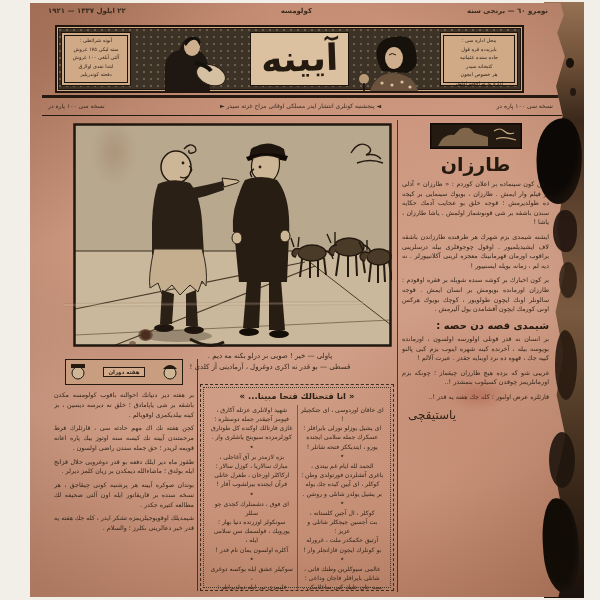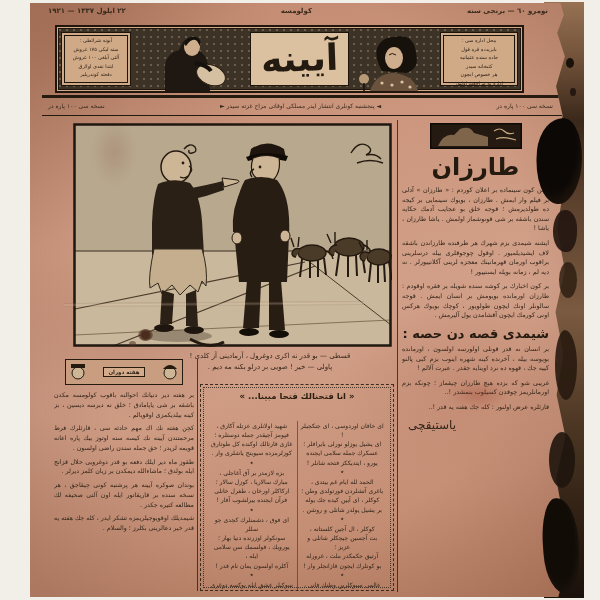--- a/index.html
+++ b/index.html
@@ -41,39 +41,39 @@
   #rule-thin{top:112px;left:12px;width:520px;height:1px;}
   
   .vrule{width:1px;background:rgba(42,30,18,.8);}
   #main-vrule{left:367px;top:117px;height:472px;}
   #sub-vrule{left:167px;top:356px;height:232px;}
   
   #cartoon{left:43px;top:120px;width:319px;height:224px;}
   #caption{left:118px;top:348px;width:244px;text-align:center;font-size:7px;line-height:1.55;color:#33261a;}
   
   #poem-box{left:170px;top:381px;width:194px;height:207px;border:1px dashed #3a2b20;outline:1px dotted #4a3626;outline-offset:-4px;padding:6px 6px 2px;box-sizing:border-box;overflow:hidden;}
-  #poem-title{text-align:center;font-weight:bold;font-size:8.5px;margin-bottom:20px;color:#2b1f12;}
+  #poem-title{text-align:center;font-weight:bold;font-size:8.5px;margin-bottom:4px;color:#2b1f12;}
   #poem-cols{display:flex;}
   .pcol{flex:1;padding:0 3px;}
   .pcol.second{border-left:none;border-right:1px solid rgba(52,37,24,.55);}
   .stanza{font-size:6.1px;line-height:1.5;text-align:center;color:#33261a;}
   .vsep{text-align:center;font-size:7px;line-height:1.2;color:#2b1f12;margin:1px 0;}
   
   #left-col{left:24px;top:356px;width:140px;height:233px;overflow:hidden;}
   #lc-banner{width:116px;height:24px;margin:0 auto 5px;border:1px solid #241a10;background:#c99d80;position:relative;display:flex;align-items:center;justify-content:center;}
   #lc-label{border:1px solid #241a10;background:#d4ac8c;font-size:5.5px;padding:1px 4px;font-weight:bold;}
   .lc-face{position:absolute;top:1px;}
   .lc-face.r{right:2px;} .lc-face.l{left:2px;}
   .lc-p{font-size:6.3px;line-height:1.55;text-align:justify;margin:0 0 4px;color:#33261a;}
   
   #right-col{left:372px;top:117px;width:147px;height:473px;overflow:hidden;}
   #rc-banner{display:block;margin:3px auto 2px;}
-  #rc-title{text-align:center;font-size:24px;font-weight:bold;color:#241a10;margin:4px 0 5px;}
+  #rc-title{text-align:center;font-size:19px;font-weight:bold;color:#241a10;margin:4px 0 5px;}
   .rc-p{font-size:6.4px;line-height:1.5;text-align:justify;margin:0 0 5px;color:#33261a;}
-  #rc-subhead{font-size:13px;font-weight:bold;margin:3px 0 4px;color:#241a10;}
+  #rc-subhead{font-size:10px;font-weight:bold;margin:3px 0 4px;color:#241a10;}
   #rc-sign{font-size:12px;text-align:left;margin-top:3px;padding-left:6px;}
   
   .blot{position:absolute;z-index:3;}
   #blot1{left:536px;top:118px;width:46px;height:86px;background:radial-gradient(ellipse at 42% 40%,#0c0805 52%,#1f140c 80%,#3a2718 100%);border-radius:52% 48% 44% 56%/40% 55% 45% 60%;transform:rotate(6deg);}
   #blot2{left:553px;top:210px;width:24px;height:42px;background:#241710;border-radius:50% 50% 45% 55%/55% 45% 50% 50%;opacity:.92;}
   #blot3{left:559px;top:262px;width:18px;height:36px;background:#2e1e12;border-radius:50%;opacity:.85;}
   #blot4{left:555px;top:330px;width:22px;height:70px;background:#281a10;border-radius:45% 55% 50% 50%/50% 50% 50% 50%;opacity:.9;}
   #blot5{left:549px;top:432px;width:26px;height:56px;background:#1f150d;border-radius:50%;opacity:.9;}
   #blot6{left:543px;top:498px;width:36px;height:96px;background:radial-gradient(ellipse at 45% 45%,#120c07 55%,#241811 90%);border-radius:45% 55% 40% 60%/50% 50% 55% 45%;transform:rotate(-4deg);}
   #dot1{left:566px;top:58px;width:8px;height:10px;background:#1a110b;border-radius:50%;}
@@ -215,22 +215,22 @@
             <path d="M2 16 l-2 19 M9 17 l0 19 M15 17 l1 18 M20 15 l3 18" fill="none" stroke-width="2"></path>
             <path d="M22 8 q6 2 6 9" fill="none"></path>
           </g>
         </g>
         <path d="M278 30 q8 -13 17 -7 q6 5 -2 9 q10 -2 15 4 M284 40 q13 -5 26 0" stroke="#241a10" fill="none" stroke-width="1.4"></path>
         <rect x="1.5" y="1.5" width="316" height="221" fill="none" stroke="#1f1710" stroke-width="2.5"></rect>
       </svg>
     </div>
 
     <div id="caption" class="abs">
+      <div>پاولى — خير ! صويى بر درلو بكنه مه ديم .</div>
       <div>قسطى — بو قدر نه اكرى دوغرول ، آرمادينى آز كلدى !</div>
-      <div>پاولى — خير ! صويى بر درلو بكنه مه ديم .</div>
     </div>
 
     <div id="poem-box" class="abs">
       <div id="poem-title">« انا فتحنالك فتحا مبينا... »</div>
       <div id="poem-cols">
         <div class="pcol">
           <div class="stanza pre">اى خاقان اوردوسى ، اى جنكچيلر !
 اى يشيل يوزلو نورلى بايراقلر ؛
 عسكرك جمله سلامى ايچنده
 يورو ، ايتديككز فتحه شانلر !</div>

